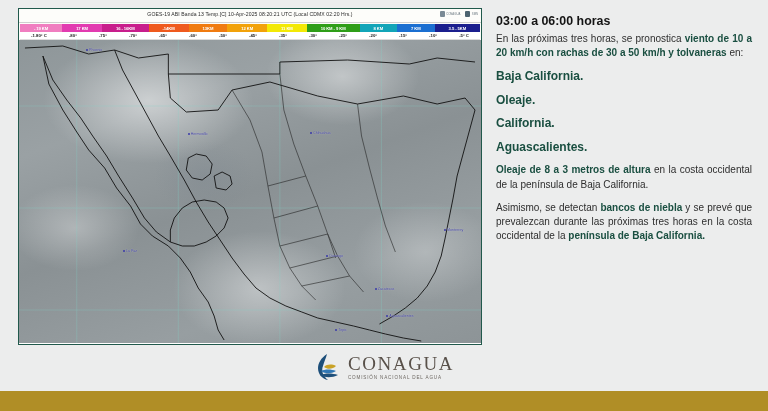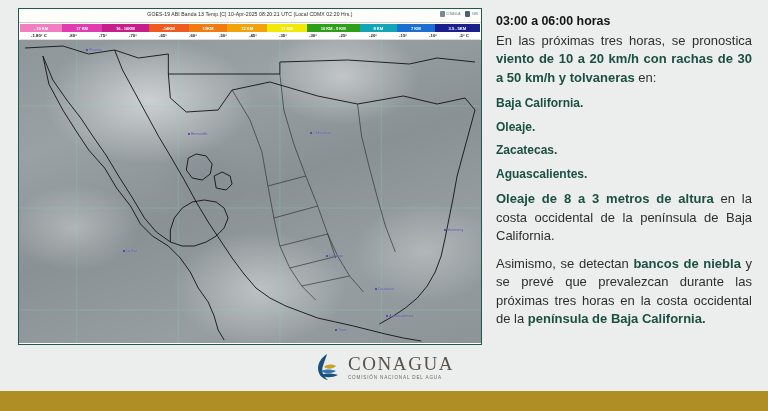--- a/index.html
+++ b/index.html
@@ -116,21 +116,21 @@
     display: flex; align-items: center; justify-content: center;
   }
 
   .fx-time {
     font-size: 12.4px; font-weight: bold; color: #141414;
     margin: 4px 0 4px 4px;
   }
 
   .fx-body { padding: 0 4px 0 4px; }
   .fx-p {
-    font-size: 13px; line-height: 1.42; color: #2e2e2e;
+    font-size: 10px; line-height: 1.42; color: #2e2e2e;
     text-align: justify; margin-bottom: 9px;
   }
   .fx-p b { color: #1a4f41; font-weight: bold; }
   .fx-state {
     font-size: 12px; font-weight: bold; color: #1a4f41;
     margin-bottom: 9.5px;
   }
 
   
   .footer {
@@ -282,21 +282,21 @@
     <div class="fx-time">03:00 a 06:00 horas</div>
 
     <div class="fx-body">
 
       <div class="fx-p">
         <span>En las próximas tres horas, se pronostica </span><b>viento de 10 a 20 km/h con rachas de 30 a 50 km/h y tolvaneras</b><span> en:</span>
       </div>
 
       <div class="fx-state">Baja California.</div>
       <div class="fx-state">Oleaje.</div>
-      <div class="fx-state">Zacatecas.</div>
+      <div class="fx-state">California.</div>
       <div class="fx-state">Aguascalientes.</div>
 
       <div class="fx-p">
         <b>Oleaje de 8 a 3 metros de altura</b><span> en la costa occidental de la península de Baja California.</span>
       </div>
 
       <div class="fx-p">
         <span>Asimismo, se detectan </span><b>bancos de  niebla</b><span> y se prevé que prevalezcan durante las próximas tres horas en la costa occidental de la </span><b>península de Baja California.</b>
       </div>
 

